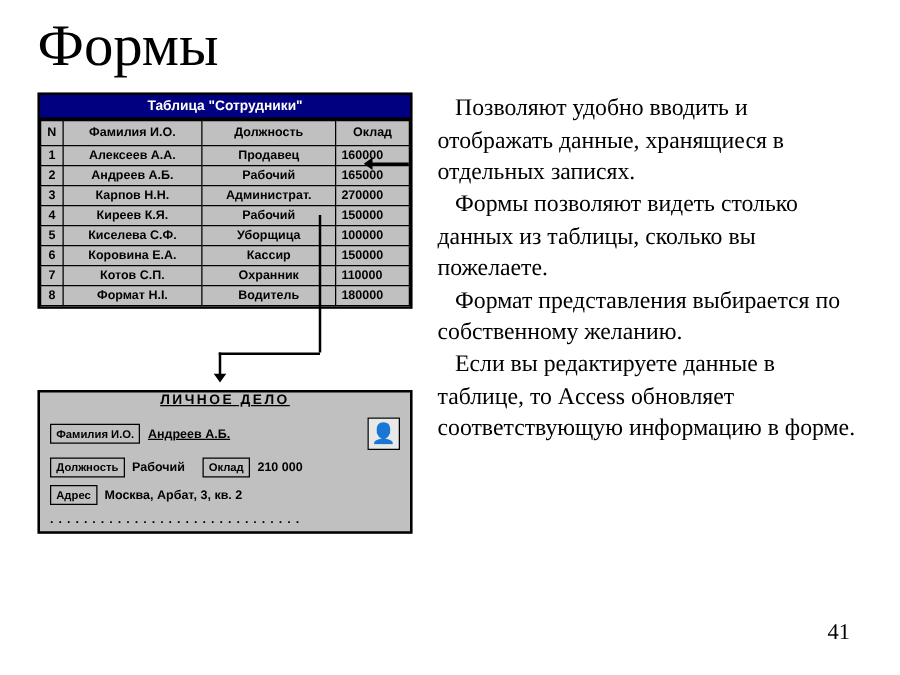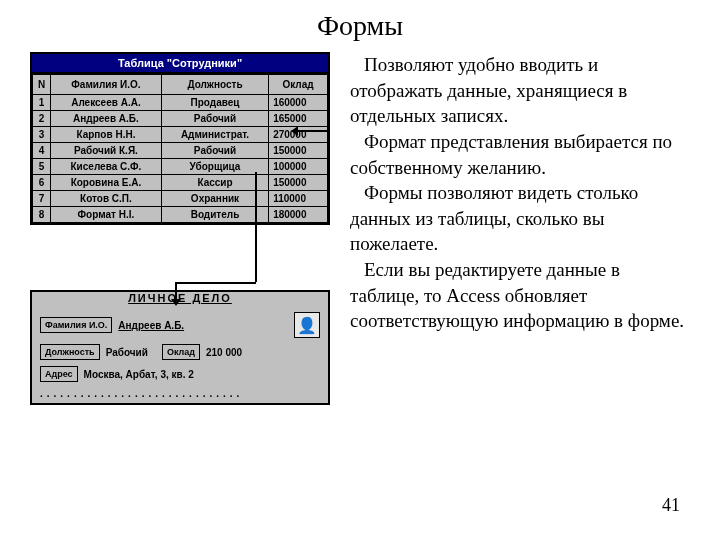--- a/index.html
+++ b/index.html
@@ -5,22 +5,21 @@
   * { box-sizing: border-box; margin: 0; padding: 0; }
   body {
     width: 720px;
     height: 540px;
     font-family: "Times New Roman", serif;
     background: #fff;
     position: relative;
   }
   .slide { padding: 10px 30px; }
   .title {
-    text-align: center;
-    font-size: 28px;
+    font-size: 47px;
     font-weight: normal;
     margin-bottom: 10px;
   }
   .content {
     display: flex;
     gap: 20px;
   }
   .left {
     width: 300px;
     flex-shrink: 0;
@@ -210,21 +209,21 @@
                 <td class="sal">165000</td>
               </tr>
           <tr>
                 <td class="num">3</td>
                 <td>Карпов Н.Н.</td>
                 <td>Администрат.</td>
                 <td class="sal">270000</td>
               </tr>
           <tr>
                 <td class="num">4</td>
-                <td>Рабочий К.Я.</td>
+                <td>Киреев К.Я.</td>
                 <td>Рабочий</td>
                 <td class="sal">150000</td>
               </tr>
           <tr>
                 <td class="num">5</td>
                 <td>Киселева С.Ф.</td>
                 <td>Уборщица</td>
                 <td class="sal">100000</td>
               </tr>
           <tr>
@@ -268,22 +267,22 @@
           <span class="lbl">Адрес</span>
           <span class="val">Москва, Арбат, 3, кв. 2</span>
         </div>
         <div class="dots">..............................</div>
       </div>
 
     </div>
 
     <div class="right">
       <p>Позволяют удобно вводить и отображать данные, хранящиеся в отдельных записях.</p>
+      <p>Формы позволяют видеть столько данных из таблицы, сколько вы пожелаете.</p>
       <p>Формат представления выбирается по собственному желанию.</p>
-      <p>Формы позволяют видеть столько данных из таблицы, сколько вы пожелаете.</p>
       <p>Если вы редактируете данные в таблице, то Access обновляет соответствующую информацию в форме.</p>
     </div>
   </div>
 </div>
 
 <div class="arrow1"></div>
 <div class="arrow2"></div>
 <div class="arrow2b"></div>
 <div class="arrow2c"></div>
 

